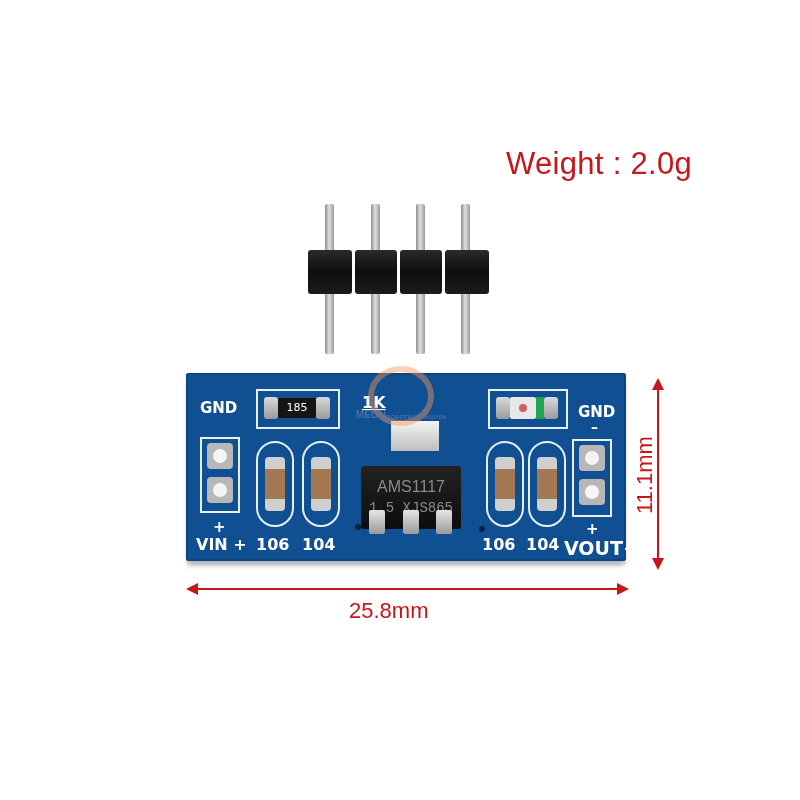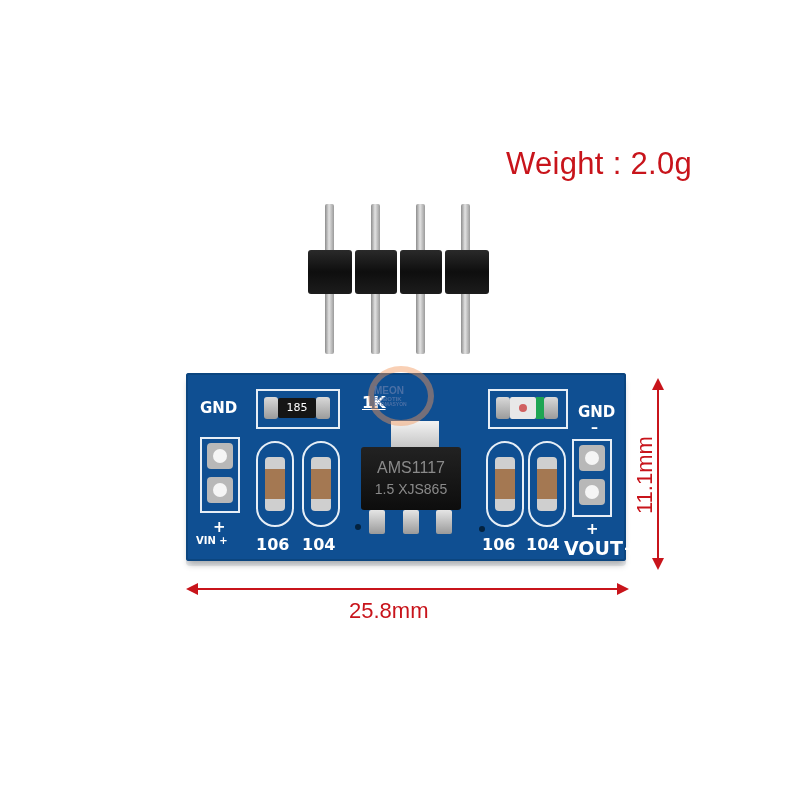--- a/index.html
+++ b/index.html
@@ -13,31 +13,31 @@
   .board{left:186px;top:373px;width:440px;height:188px;background:#0f4f92;border-radius:3px;
          box-shadow:0 6px 6px -2px rgba(0,0,0,0.25), inset 0 0 0 2px #0b457f;}
   .board-edge{left:186px;top:556px;width:440px;height:10px;background:linear-gradient(180deg,#d9dde2,#eef0f2);border-radius:0 0 4px 4px;}
   .silk{position:absolute;color:#ffffff;font-weight:bold;font-family:"DejaVu Sans",sans-serif;}
   .outline{position:absolute;border:2px solid #e6eef6;box-sizing:border-box;}
   .oval{position:absolute;border:2px solid #e6eef6;border-radius:20px;box-sizing:border-box;width:38px;height:86px;}
   .pad{position:absolute;background:linear-gradient(180deg,#d9d9d9,#9b9b9b);border-radius:3px;}
   .cap{position:absolute;width:20px;height:54px;border-radius:4px;background:linear-gradient(180deg,#cfcfcf 0 22%,#a47852 22% 78%,#cfcfcf 78%);}
   .hole{position:absolute;width:26px;height:26px;border-radius:4px;background:#b8b8b8;}
   .hole::after{content:"";position:absolute;left:6px;top:6px;width:14px;height:14px;border-radius:50%;background:#f5f5f5;}
-  .ic{left:361px;top:447px;width:100px;height:63px;background:linear-gradient(180deg,#222,#0d0d0d);border-radius:3px;}
+  .ic{left:361px;top:466px;width:100px;height:63px;background:linear-gradient(180deg,#222,#0d0d0d);border-radius:3px;}
   .ictab{left:391px;top:421px;width:48px;height:30px;background:linear-gradient(180deg,#f3f3f3,#bfbfbf);}
   .iclead{position:absolute;top:510px;width:16px;height:24px;background:linear-gradient(180deg,#e5e5e5,#9a9a9a);border-radius:2px;}
   .ic-text{position:absolute;left:0;width:100%;text-align:center;color:#8a8a8a;font-family:"Liberation Sans",sans-serif;}
   .dim-h{left:190px;top:588px;width:434px;height:2px;background:#c8141b;}
   .arrow{position:absolute;width:0;height:0;}
   .dim-label-h{left:349px;top:598px;font-size:22px;color:#c8141b;}
   .dim-v{left:657px;top:385px;width:2px;height:178px;background:#c8141b;}
   .dim-label-v{left:632px;top:514px;font-size:22px;color:#c8141b;transform:rotate(-90deg);transform-origin:left top;white-space:nowrap;}
   .watermark{left:368px;top:366px;width:66px;height:60px;border-radius:50%;border:6px solid rgba(242,150,90,0.45);box-sizing:border-box;
-             display:flex;flex-direction:column;align-items:flex-start;justify-content:center;}
+             display:flex;flex-direction:row;align-items:flex-end;justify-content:center;}
   .wm-line{font-weight:bold;color:rgba(90,120,170,0.8);line-height:1;}
 </style>
 </head>
 <body>
 
 <div class="abs weight">Weight : 2.0g</div>
 
 <div>
   <div class="pin" style="left:325px;top:204px;height:150px;"></div>
   <div class="pin" style="left:371px;top:204px;height:150px;"></div>
@@ -50,21 +50,21 @@
 </div>
 
 <div class="abs board-edge"></div>
 <div class="abs board">
 
   <div class="silk" style="left:14px;top:26px;font-size:15px;">GND</div>
   <div class="outline" style="left:14px;top:64px;width:40px;height:76px;"></div>
   <div class="hole" style="left:21px;top:70px;"></div>
   <div class="hole" style="left:21px;top:104px;"></div>
   <div class="silk" style="left:27px;top:145px;font-size:15px;">+</div>
-  <div class="silk" style="left:10px;top:162px;font-size:10px;">VIN +</div>
+  <div class="silk" style="left:10px;top:162px;font-size:16px;">VIN +</div>
 
   <div class="outline" style="left:70px;top:16px;width:84px;height:40px;"></div>
   <div class="pad" style="left:78px;top:24px;width:14px;height:22px;"></div>
   <div class="pad" style="left:130px;top:24px;width:14px;height:22px;"></div>
   <div class="abs" style="left:92px;top:25px;width:38px;height:20px;background:#151515;border-radius:2px;color:#fff;font-size:11px;text-align:center;line-height:20px;font-family:'DejaVu Sans',sans-serif;">185</div>
   <div class="silk" style="left:176px;top:20px;font-size:16px;text-decoration:underline;">1K</div>
 
   <div class="oval" style="left:70px;top:68px;"></div>
   <div class="cap" style="left:79px;top:84px;"></div>
   <div class="oval" style="left:116px;top:68px;"></div>
@@ -95,21 +95,21 @@
   <div class="silk" style="left:296px;top:162px;font-size:16px;">106</div>
   <div class="silk" style="left:340px;top:162px;font-size:16px;">104</div>
 
   <div class="abs" style="left:169px;top:151px;width:6px;height:6px;border-radius:50%;background:#03223f;"></div>
   <div class="abs" style="left:293px;top:153px;width:6px;height:6px;border-radius:50%;background:#03223f;"></div>
 </div>
 
 <div class="abs ictab"></div>
 <div class="abs ic">
   <div class="ic-text" style="top:12px;font-size:16px;">AMS1117</div>
-  <div class="ic-text" style="top:34px;font-size:14px;">1.5  XJS865</div>
+  <div class="ic-text" style="top:34px;font-size:14px;font-family:Liberation Mono, monospace;">1.5  XJS865</div>
 </div>
 <div class="iclead" style="left:369px;"></div>
 <div class="iclead" style="left:403px;"></div>
 <div class="iclead" style="left:436px;"></div>
 
 <div class="abs watermark">
   <div class="wm-line" style="font-size:10px;">MEON</div>
   <div class="wm-line" style="font-size:6px;">ROBOTIK</div>
   <div class="wm-line" style="font-size:5px;">OTOMASYON</div>
 </div>

